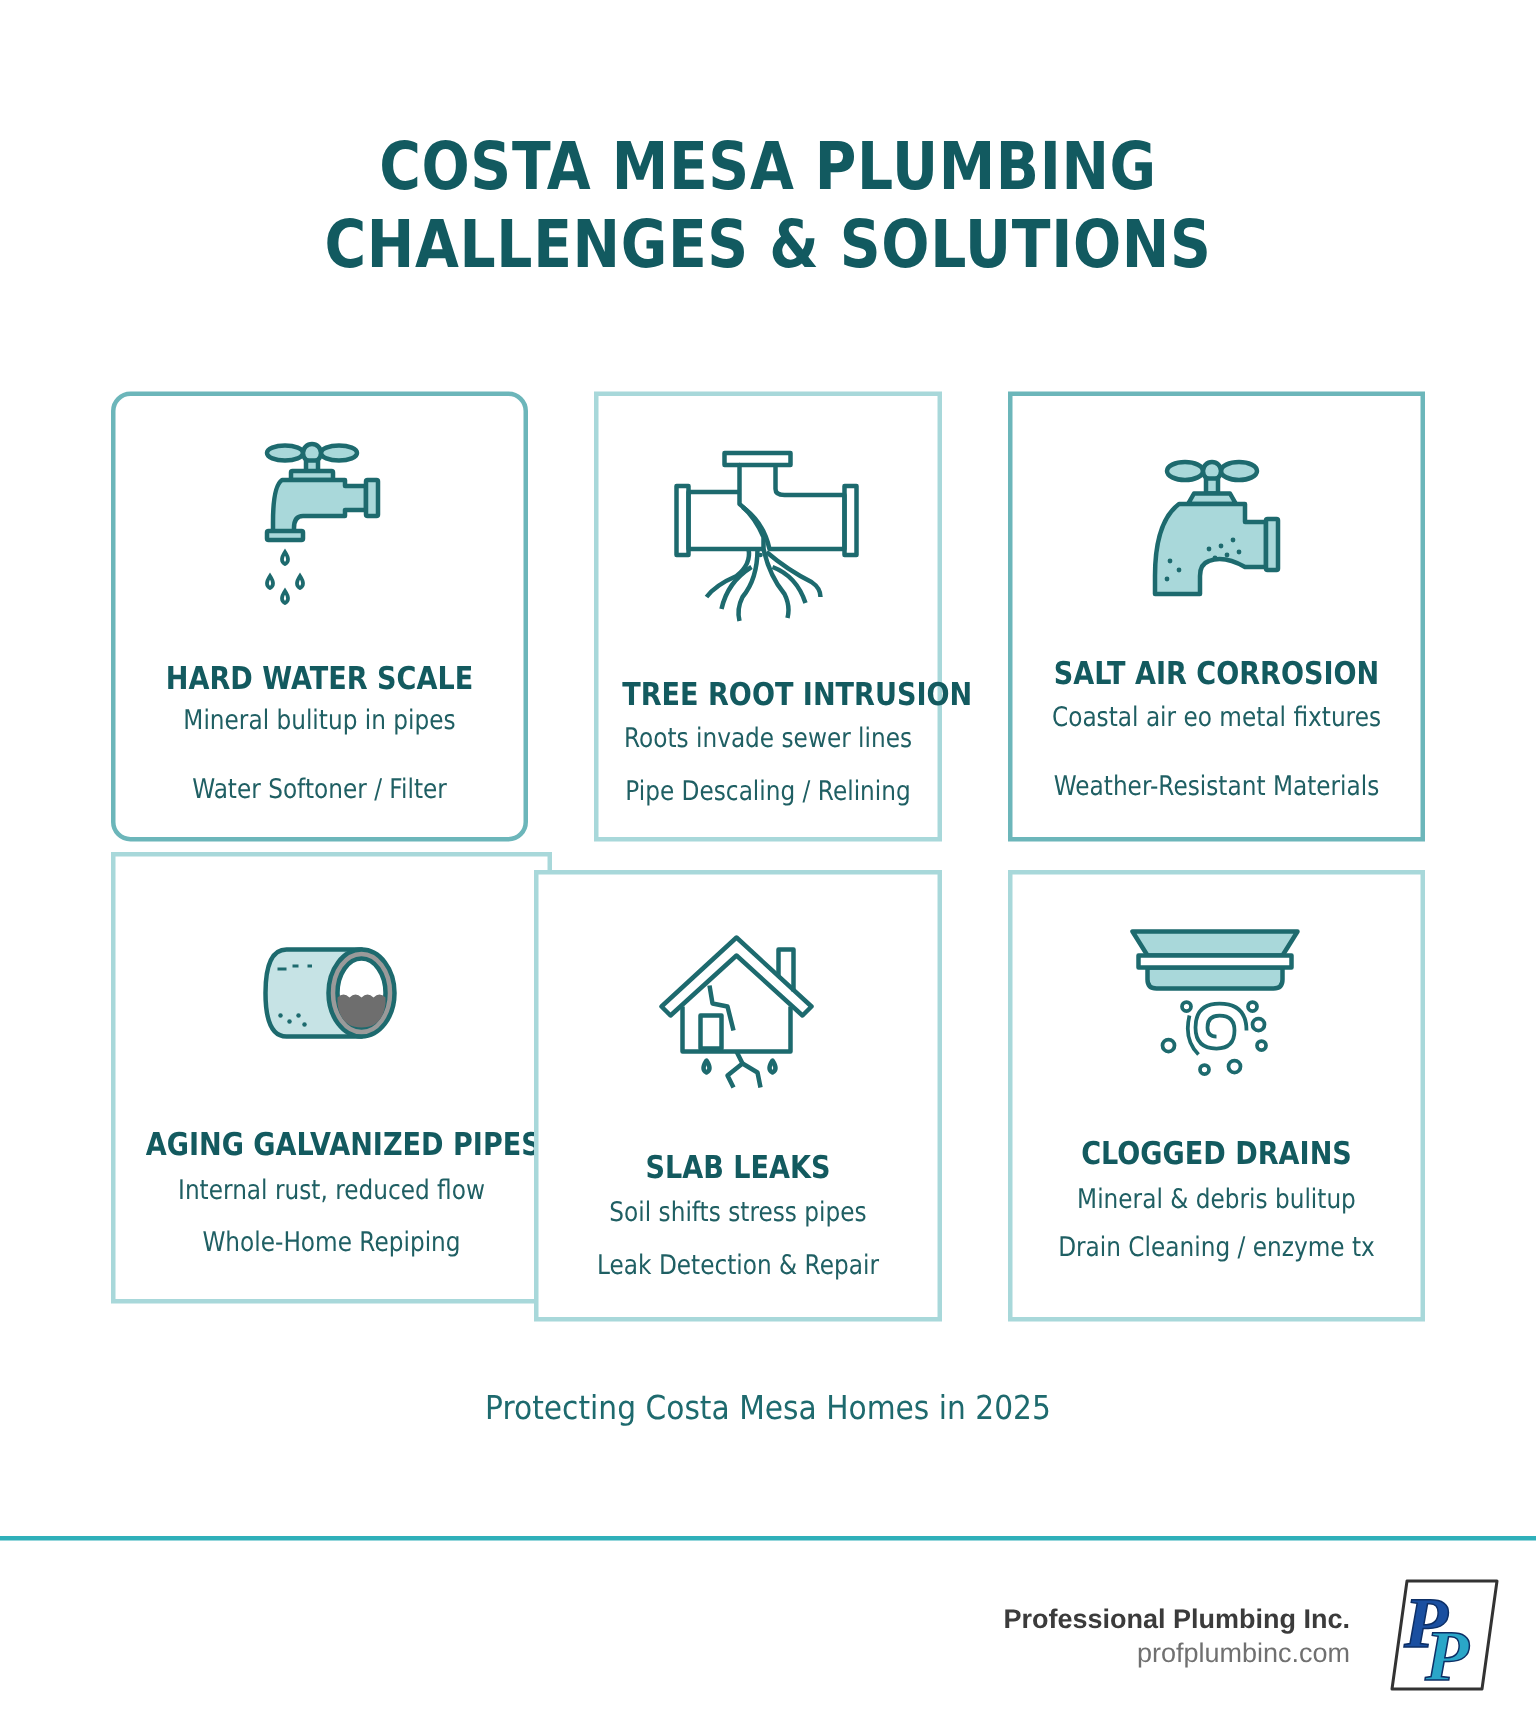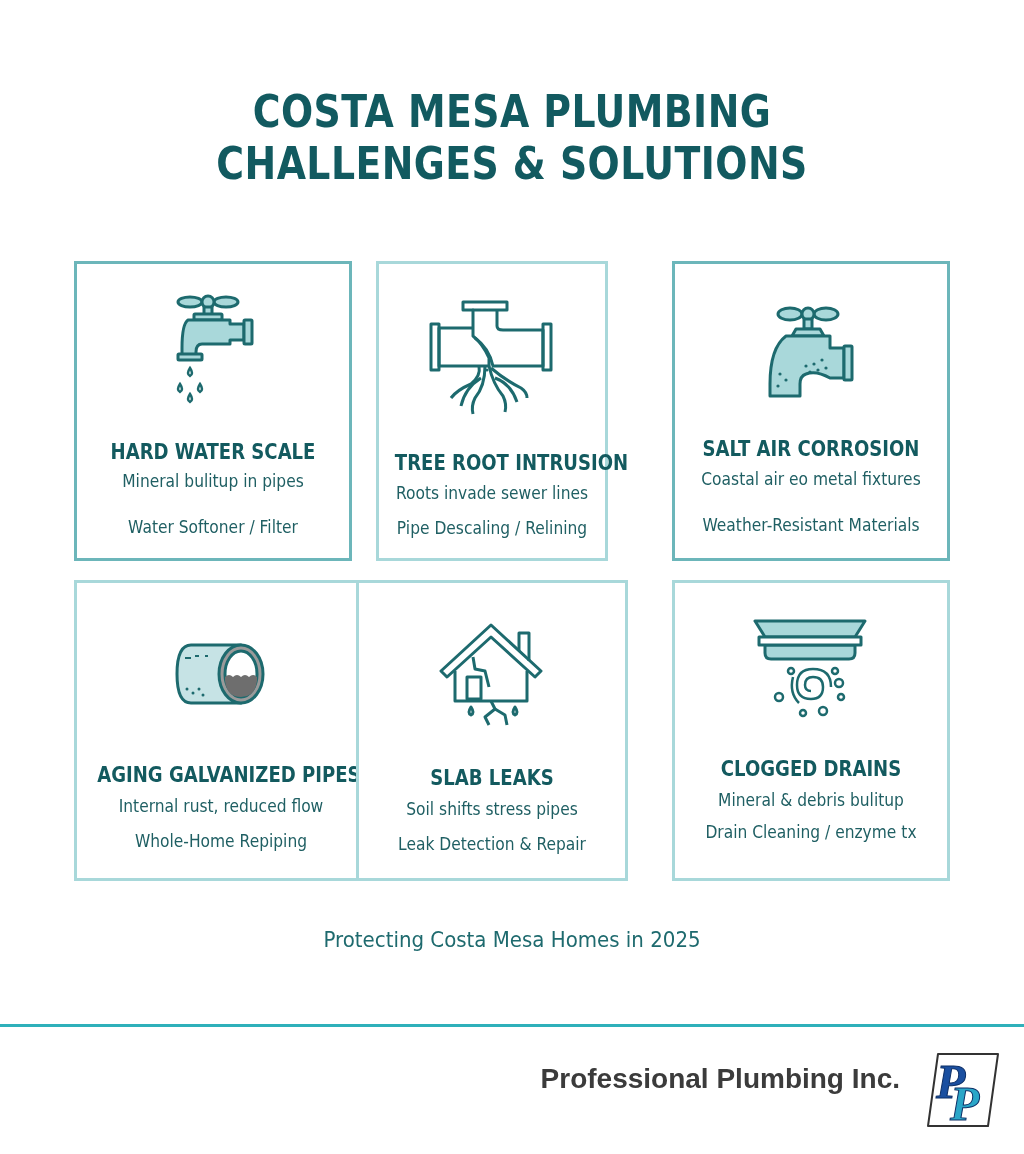--- a/index.html
+++ b/index.html
@@ -29,33 +29,33 @@
     }
     .tagline {
       position: absolute; left: 0; width: 1024px; top: 927px; text-align: center;
       font-size: 22px; color: #1e6a6e; transform: scaleX(0.9); transform-origin: center;
     }
     .rule { position: absolute; left: 0; top: 1024px; width: 1024px; height: 3px; background: #2fb0ba; }
     .company {
       position: absolute; right: 124px; top: 1066px; text-align: right;
       font-family: "Liberation Sans", sans-serif;
     }
-    .company .name { font-weight: bold; font-size: 28px; color: #3b3b3b; line-height: 26px; }
+    .company .name { font-weight: bold; font-size: 18px; color: #3b3b3b; line-height: 26px; }
     .company .url { font-size: 18px; color: #707070; line-height: 20px; }
     .logo { position: absolute; left: 924px; top: 1050px; width: 78px; height: 80px; }
   </style>
 </head>
 <body>
 
 <div class="title">
   <div>COSTA MESA PLUMBING</div>
   <div>CHALLENGES &amp; SOLUTIONS</div>
 </div>
 
-<div class="card" style="left:74px; top:261px; width:278px; height:300px;">
+<div class="card" style="left:74px; top:261px; width:278px; height:300px;border-radius:13px;">
   <svg class="icon" width="110" height="120" viewBox="0 0 110 120" style="top:30px;">
     <g stroke="#1d6a6e" stroke-width="3" fill="#a9d8da" stroke-linejoin="round">
       <ellipse cx="32" cy="8" rx="12" ry="5"></ellipse>
       <ellipse cx="68" cy="8" rx="12" ry="5"></ellipse>
       <circle cx="50" cy="8" r="6"></circle>
       <rect x="46" y="13" width="8" height="8"></rect>
       <rect x="36" y="20" width="28" height="6" rx="1"></rect>
       <path d="M30 26 H72 V30 H86 V46 H72 V50 H44 Q38 50 38 58 V62 H24 V54 Q24 30 30 26 Z"></path>
       <rect x="86" y="26" width="8" height="24" rx="1"></rect>
       <rect x="20" y="60" width="24" height="6" rx="1"></rect>
@@ -65,21 +65,21 @@
       <path d="M22 90 q-4 6 0 8 q4 -2 0 -8 z"></path>
       <path d="M42 90 q-4 6 0 8 q4 -2 0 -8 z"></path>
       <path d="M32 100 q-4 6 0 8 q4 -2 0 -8 z"></path>
     </g>
   </svg>
   <div class="heading" style="top:176px;">HARD WATER SCALE</div>
   <div class="problem" style="top:206px;">Mineral bulitup in pipes</div>
   <div class="solution" style="top:252px;">Water Softoner / Filter</div>
 </div>
 
-<div class="card light" style="left:376px; top:261px; width:232px; height:300px;">
+<div class="card light" style="left:396px; top:261px; width:232px; height:300px;">
   <svg class="icon" width="130" height="120" viewBox="0 0 130 120" style="top:34px;">
     <g stroke="#1d6a6e" stroke-width="3" fill="none" stroke-linejoin="round">
       <rect x="36" y="4" width="44" height="8"></rect>
       <path d="M46 12 V30 H12 V68 H62 L62 60 Q56 46 46 38 Z"></path>
       <path d="M70 12 V28 Q70 32 76 32 H116 V68 H66 Q62 50 48 40"></path>
       <rect x="4" y="26" width="8" height="46"></rect>
       <rect x="116" y="26" width="8" height="46"></rect>
       <path d="M52 68 Q54 78 44 86 Q30 92 24 100"></path>
       <path d="M58 68 Q58 88 48 100 Q44 108 46 116"></path>
       <path d="M62 68 Q66 86 76 98 Q80 106 78 114"></path>
@@ -115,21 +115,21 @@
       <circle cx="62" cy="66" r="1.6"></circle>
         <circle cx="54" cy="68" r="1.6"></circle>
         <circle cx="70" cy="64" r="1.6"></circle>
     </g>
   </svg>
   <div class="heading" style="top:173px;">SALT AIR CORROSION</div>
   <div class="problem" style="top:204px;">Coastal air eo metal fixtures</div>
   <div class="solution" style="top:250px;">Weather-Resistant Materials</div>
 </div>
 
-<div class="card light" style="left:74px; top:580px; width:294px; height:301px;">
+<div class="card light" style="left:74px; top:568px; width:294px; height:301px;">
   <svg class="icon" width="100" height="70" viewBox="0 0 100 70" style="top:56px;">
     <g stroke="#1d6a6e" stroke-width="3" stroke-linejoin="round">
       <path d="M20 6 H70 V64 H20 Q6 64 6 35 Q6 6 20 6 Z" fill="#c6e3e5"></path>
       <ellipse cx="70" cy="35" rx="22" ry="29" fill="#9a9a9a"></ellipse>
       <ellipse cx="70" cy="35" rx="16" ry="23" fill="#ffffff"></ellipse>
       <path d="M54 38 Q58 34 62 38 Q66 34 70 38 Q74 34 78 38 Q82 34 86 38 L86 42 Q84 58 70 58 Q56 58 54 42 Z" fill="#6e6e6e" stroke-width="0"></path>
     </g>
     <g fill="#1d6a6e">
       <rect x="14" y="18" width="6" height="2"></rect>
         <rect x="24" y="16" width="4" height="2"></rect>
@@ -187,19 +187,20 @@
   <div class="problem" style="top:206px;">Mineral &amp; debris bulitup</div>
   <div class="solution" style="top:238px;">Drain Cleaning / enzyme tx</div>
 </div>
 
 <div class="tagline">Protecting Costa Mesa Homes in 2025</div>
 
 <div class="rule"></div>
 
 <div class="company">
   <div class="name">Professional Plumbing Inc.</div>
+  <div class="url">profplumbinc.com</div>
 </div>
 
 <svg class="logo" viewBox="0 0 78 80">
   <path d="M14 4 H74 L64 76 H4 Z" fill="#ffffff" stroke="#333" stroke-width="2" stroke-linejoin="round"></path>
   <text x="12" y="48" font-family="Liberation Serif, serif" font-size="48" font-weight="bold" font-style="italic" fill="#1a4fa0" stroke="#0d2f66" stroke-width="1">P</text>
   <text x="26" y="70" font-family="Liberation Serif, serif" font-size="48" font-weight="bold" font-style="italic" fill="#2aa6c8" stroke="#0d2f66" stroke-width="1">P</text>
 </svg>
 
 </body></html>

